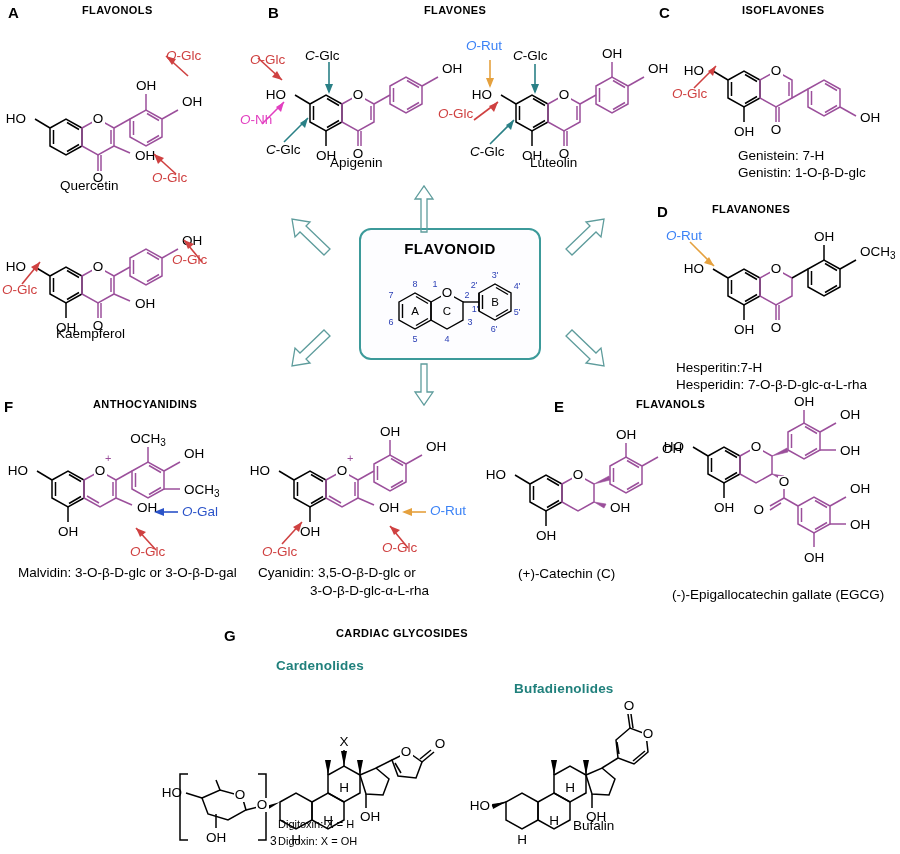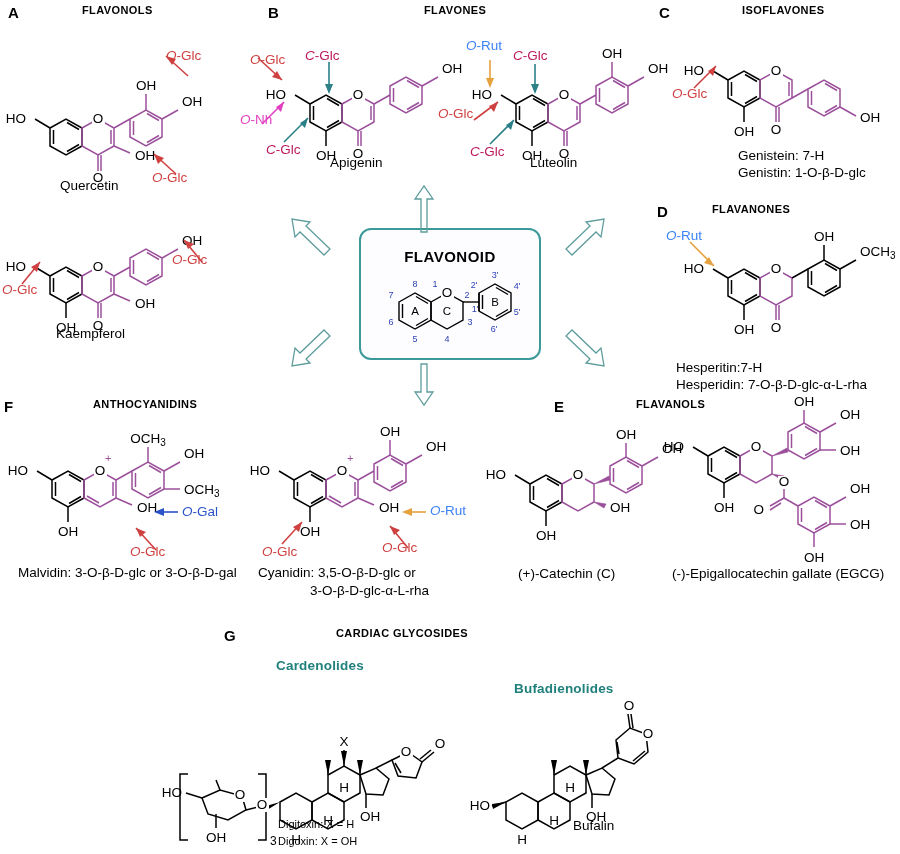--- a/index.html
+++ b/index.html
@@ -7,33 +7,33 @@
        font-family:"Liberation Sans", sans-serif;color:#000;}
   .abs{position:absolute;}
   .panel-letter{font-weight:bold;font-size:15px;letter-spacing:0.2px;}
   .panel-title{font-weight:bold;font-size:11px;letter-spacing:0.4px;}
   .sub-title{font-weight:bold;font-size:13.5px;color:#20807c;letter-spacing:0.2px;}
   .cmp-name{font-size:13.5px;white-space:nowrap;}
   .cmp-name.small{font-size:11px;}
   .tag{font-size:13.5px;white-space:nowrap;font-style:normal;}
   .tag .it{font-style:italic;}
   .red{color:#cf4141;}
-  .teal{color:#be185d;}
+  .teal{color:#000000;}
   .mag{color:#e23fc0;}
   .orange{color:#3b82f6;}
   .blue{color:#2b53c8;}
   .atom{font-size:13.5px;fill:#000;}
   svg{overflow:visible;}
   .flav-box{
     position:absolute;left:359px;top:228px;width:178px;height:128px;
     border:2px solid #3c9a9a;border-radius:12px;background:#fdfdff;
     box-shadow:0 0 0 0 rgba(0,0,0,0);
   }
   .flav-box-title{position:absolute;left:0;top:10px;width:100%;text-align:center;
-    font-weight:bold;font-size:15px;letter-spacing:0.5px;margin-top:8px;}
+    font-weight:bold;font-size:15px;letter-spacing:0.5px;}
   .num{font-size:9px;fill:#2b3fb5;}
   .ringlbl{font-size:11.5px;fill:#000;}
 </style>
 </head>
 <body>
 
 <div class="abs panel-letter" style="left:8px;top:4px;">A</div>
 <div class="abs panel-title" style="left:82px;top:4px;">FLAVONOLS</div>
 
 <div class="abs panel-letter" style="left:268px;top:4px;">B</div>
@@ -584,21 +584,21 @@
   <rect x="106" y="58" width="13" height="13" fill="#fff"></rect>
   <text class="atom" x="112" y="68" text-anchor="middle" fill="#9b4f9b">O</text>
   <text class="atom" x="92" y="96" text-anchor="end" fill="#9b4f9b">O</text>
   <text class="atom" x="132" y="-12" text-anchor="middle">OH</text>
   <text class="atom" x="168" y="1" text-anchor="start">OH</text>
   <text class="atom" x="168" y="37" text-anchor="start">OH</text>
   <text class="atom" x="178" y="75" text-anchor="start">OH</text>
   <text class="atom" x="178" y="111" text-anchor="start">OH</text>
   <text class="atom" x="142" y="144" text-anchor="middle">OH</text>
 </svg>
-<div class="abs cmp-name" style="left:672px;top:566px;">(-)-Epigallocatechin gallate (EGCG)</div>
+<div class="abs cmp-name" style="left:672px;top:587px;">(-)-Epigallocatechin gallate (EGCG)</div>
 
 <div class="abs sub-title" style="left:276px;top:658px;">Cardenolides</div>
 <svg class="abs" style="left:158px;top:680px;" width="350" height="170">
   <g fill="none" stroke="#000" stroke-width="1.5">
 
     <polygon points="44,118 62,110 84,116 88,130 70,140 50,134"></polygon>
     <line x1="62" y1="110" x2="58" y2="100"></line>
     <line x1="44" y1="118" x2="28" y2="113"></line>
     <line x1="58" y1="134" x2="58" y2="148"></line>
     <line x1="88" y1="130" x2="104" y2="126"></line>

